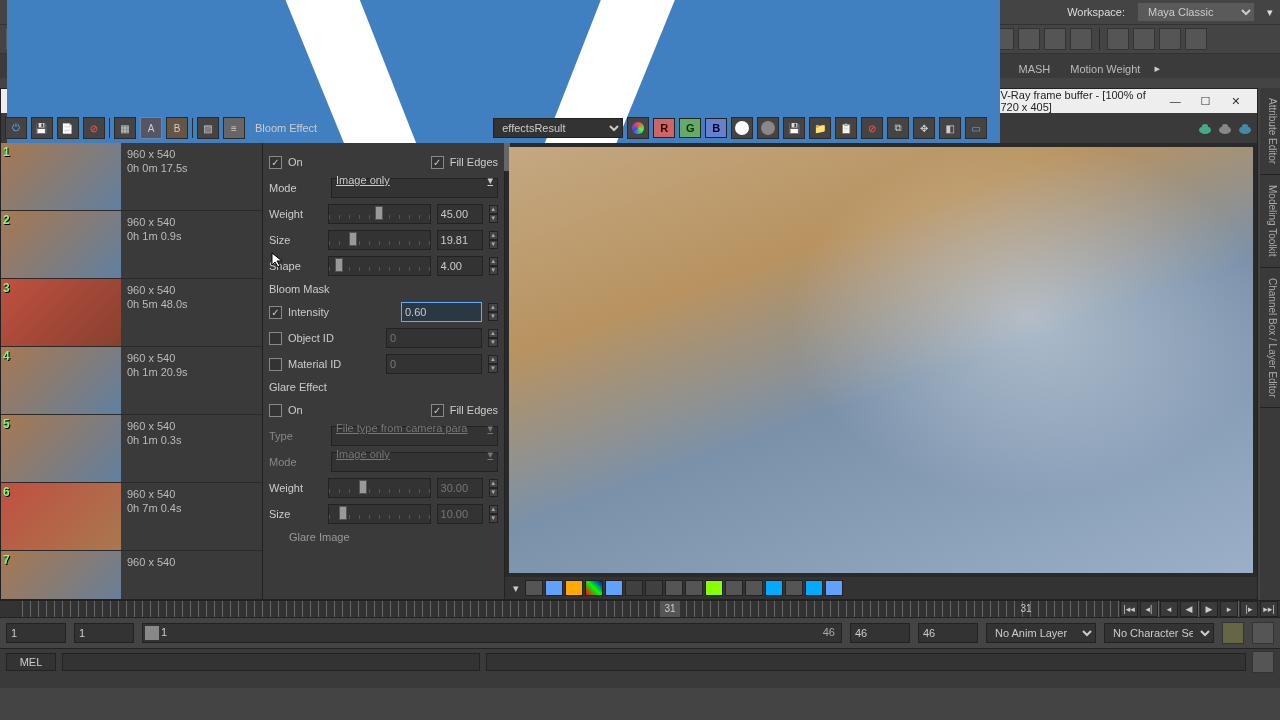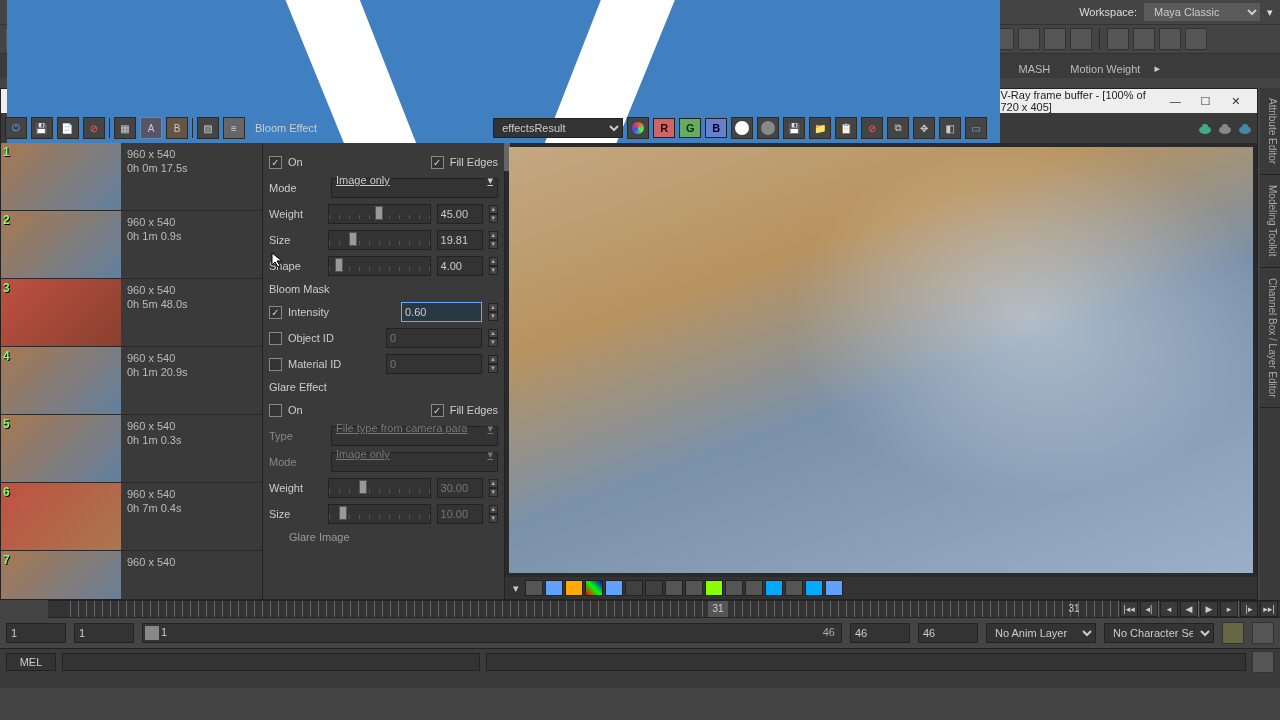--- a/index.html
+++ b/index.html
@@ -1,21 +1,21 @@
 <!DOCTYPE html>
 <html><head>
 <meta charset="utf-8">
 <style>
 * { margin: 0; padding: 0; box-sizing: border-box; font-family: "Segoe UI", Arial, sans-serif; font-size: 11px; }
 body { background: #444; color: #ccc; width: 1280px; height: 720px; overflow: hidden; user-select: none; }
 
 
 .main-menubar { height: 24px; background: #444; display: flex; align-items: center; padding: 0 6px; }
 .main-menubar span { padding: 0 7px; color: #ddd; line-height: 24px; cursor: default; }
-.workspace { margin-left: auto; display: flex; align-items: center; gap: 0; }
+.workspace { margin-left: auto; display: flex; align-items: center; gap: 6px; }
 .workspace select { background: #5a5a5a; border: none; color: #ccc; height: 18px; padding: 0 24px 0 6px; }
 
 
 .shelf { height: 30px; background: #444; border-top: 1px solid #333; border-bottom: 1px solid #333; display: flex; align-items: center; padding: 0 6px; gap: 4px; }
 .shelf .mode-select { background: #5a5a5a; border: none; color: #ccc; height: 20px; width: 90px; padding: 0 4px; }
 .shelf-icon { width: 22px; height: 22px; background: #555; border: 1px solid #333; display: inline-block; }
 .shelf-sep { width: 1px; height: 22px; background: #2a2a2a; margin: 0 3px; }
 .no-live { background: #3a3a3a; border: 1px solid #333; color: #aaa; height: 20px; padding: 0 8px 0 8px; width: 120px; }
 
 
@@ -87,21 +87,21 @@
 .rb-btn.c1 { background: #0af; } .rb-btn.c2 { background: #fa0; } .rb-btn.c3 { background: #8f0; }
 .rb-btn.c4 { background: #60a0ff; } .rb-btn.c5 { background: #404040; }
 .rb-btn.grad { background: linear-gradient(45deg,#f00,#0f0,#00f);}
 
 
 .side-tabs { position: absolute; right: 0; top: 88px; width: 20px; height: 512px; background: #3a3a3a; display: flex; flex-direction: column; }
 .side-tab { writing-mode: vertical-rl; padding: 10px 2px; color: #aaa; border-bottom: 1px solid #222; font-size: 10px; }
 
 
 .timeline-area { position: absolute; left: 0; right: 0; top: 600px; bottom: 0; background: #444; }
-.timeline-ruler { height: 18px; background: #333; position: relative; border-top: 1px solid #222; border-bottom: 1px solid #222; margin-left: 48px; }
+.timeline-ruler { height: 18px; background: #333; position: relative; border-top: 1px solid #222; border-bottom: 1px solid #222; }
 .tick-marks { position: absolute; inset: 0 12px 0 22px; background: repeating-linear-gradient(90deg, #666 0, #666 1px, transparent 1px, transparent 8px); }
 .frame-marker { position: absolute; top: 0; height: 16px; min-width: 20px; padding: 0 4px; background: #555; color: #ccc; font-size: 10px; line-height: 16px; text-align: center; }
 .play-controls { position: absolute; right: 2px; top: 0; display: flex; gap: 2px; }
 .pc-btn { width: 18px; height: 16px; background: #3a3a3a; border: 1px solid #222; color: #ccc; font-size: 9px; display: flex; align-items: center; justify-content: center;}
 .range-row { height: 30px; display: flex; align-items: center; padding: 0 6px; gap: 8px; background: #444; }
 .range-field { width: 60px; height: 20px; background: #333; border: 1px solid #222; color: #ccc; padding: 0 4px; }
 .range-slider { flex: 1; height: 20px; background: #333; border: 1px solid #222; position: relative;}
 .range-thumb { position: absolute; left: 2px; top: 2px; width: 14px; height: 14px; background: #888; }
 .range-label { position: absolute; right: 6px; top: 2px; color: #aaa;}
 .anim-select { background: #333; border: 1px solid #222; color: #ccc; height: 20px; padding: 0 4px; width: 110px;}

